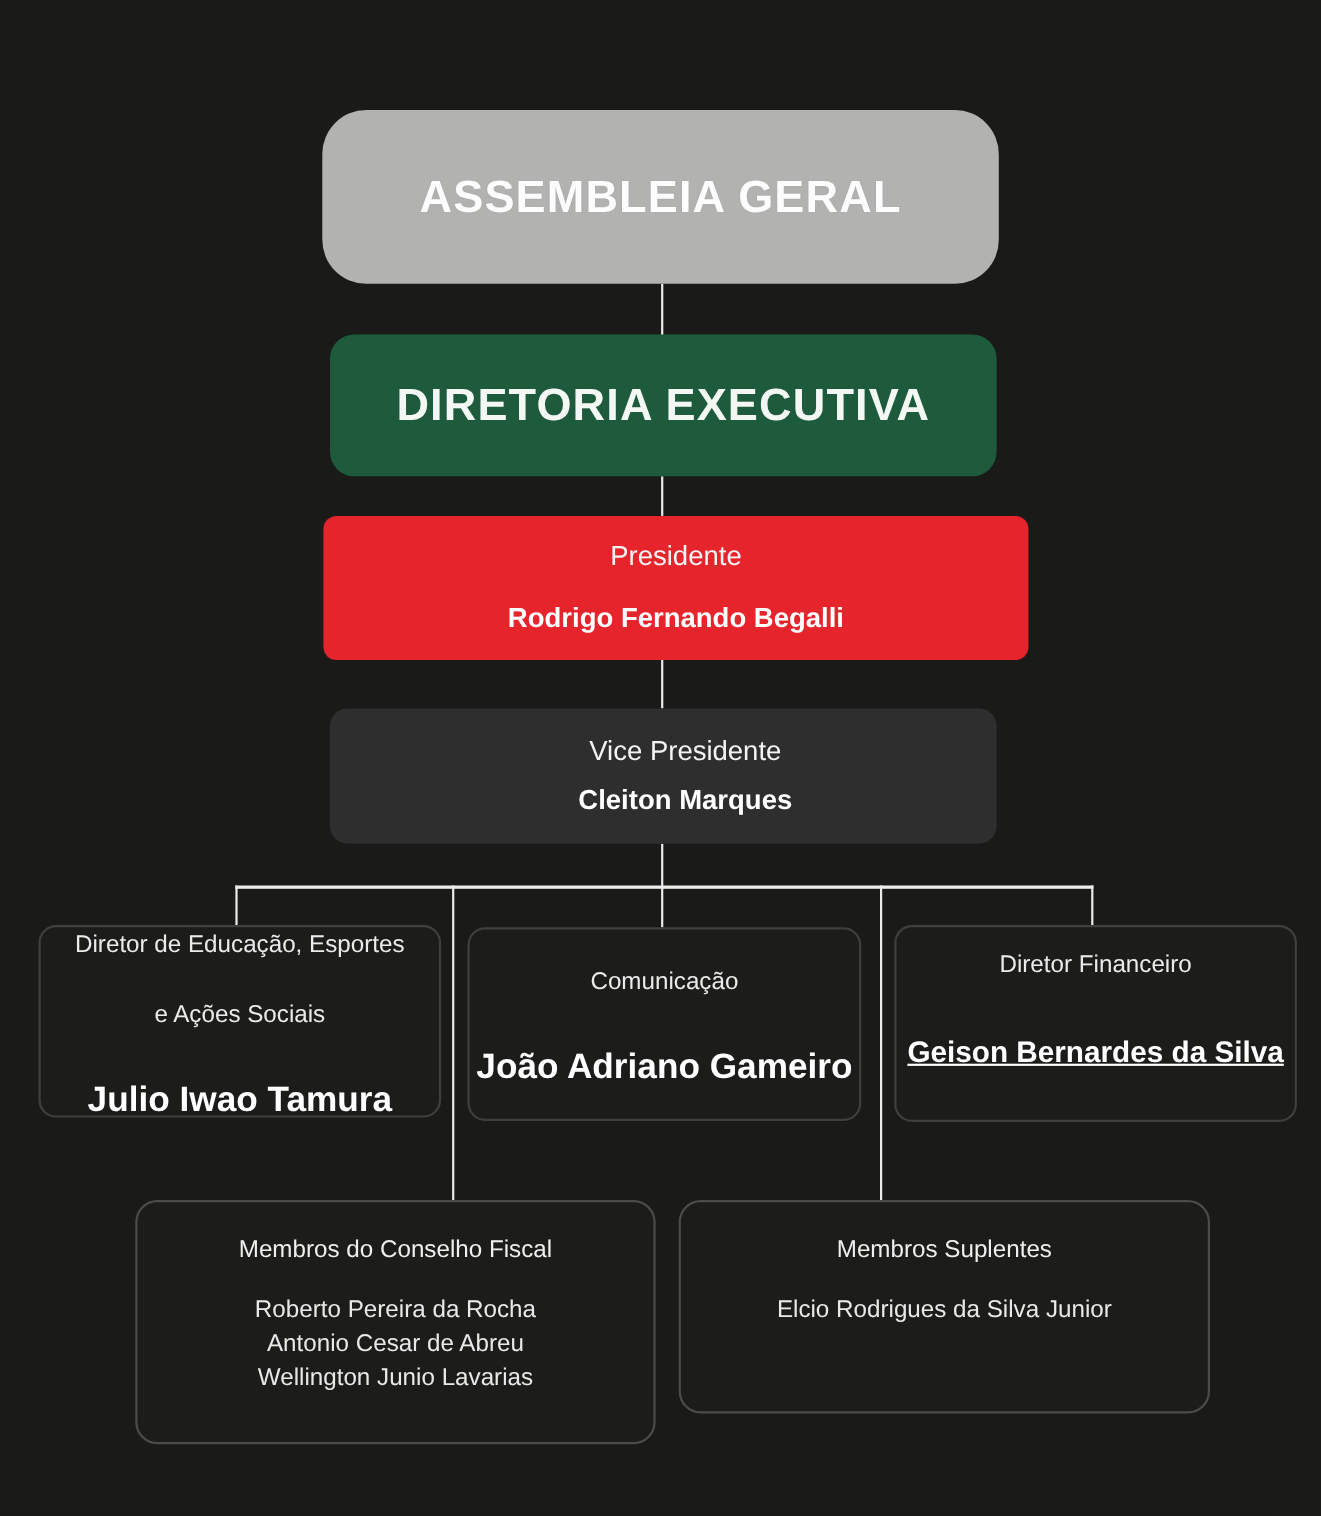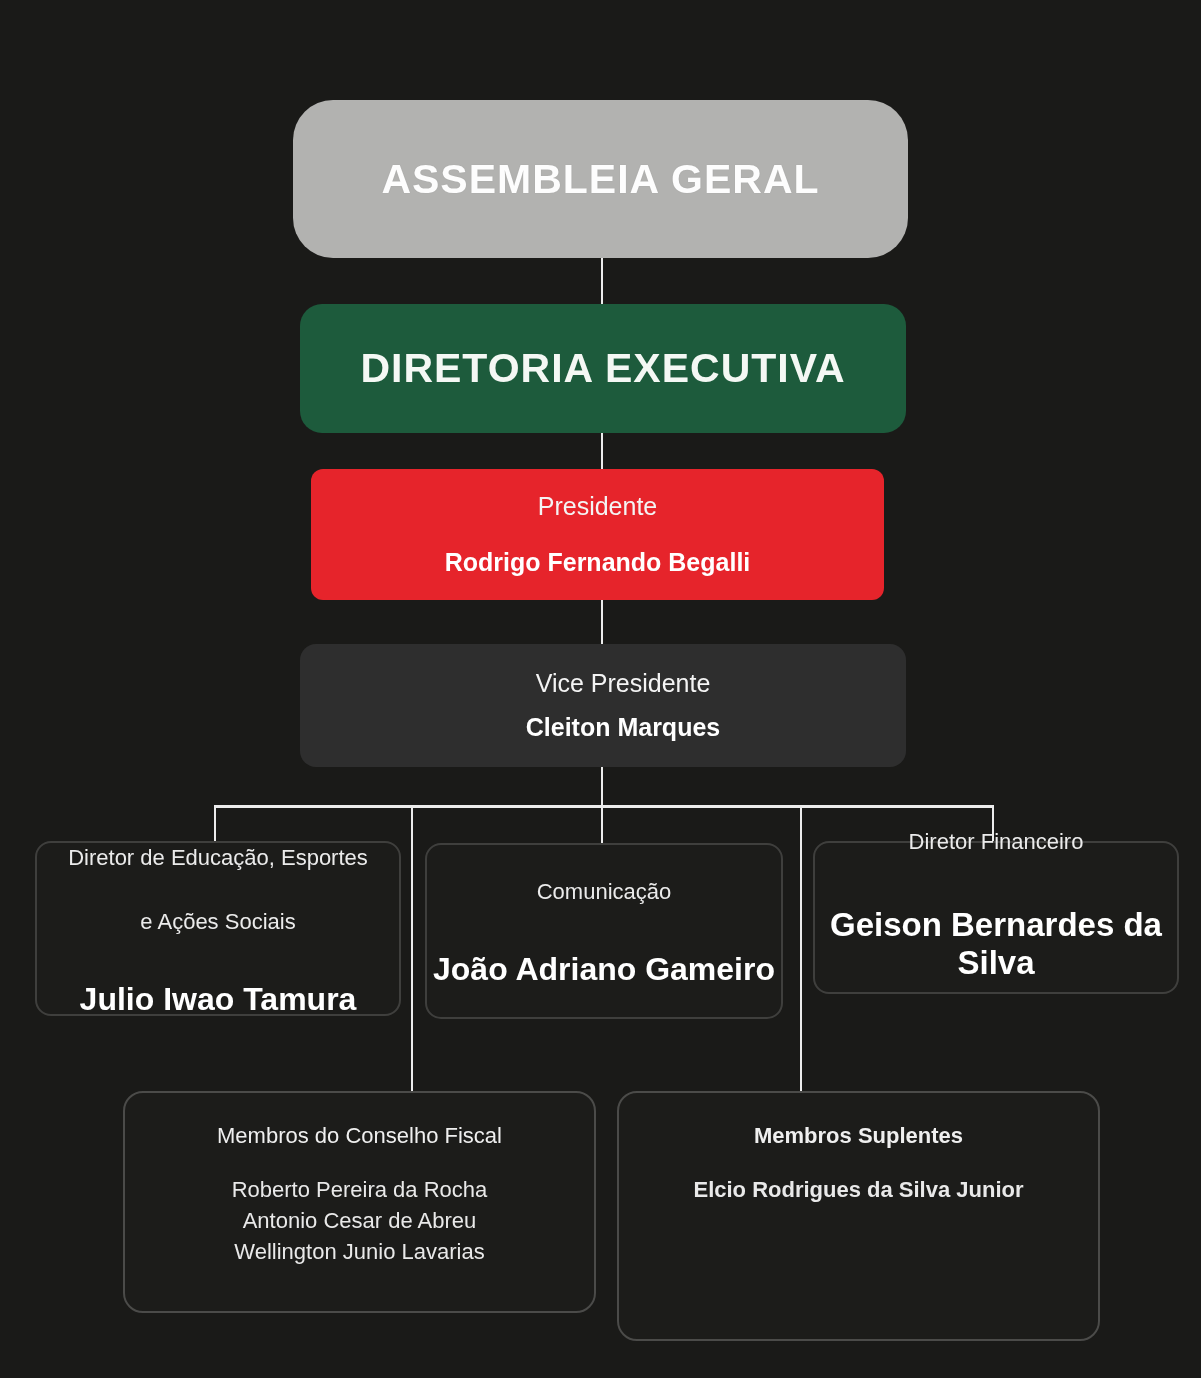--- a/index.html
+++ b/index.html
@@ -34,21 +34,21 @@
 
   .node-diretoria {
     left: 300px; top: 304px; width: 606px; height: 129px;
     background: #1d5b3c;
     border-radius: 22px;
     font-size: 41px; font-weight: bold; letter-spacing: 1px;
     color: #f4f8f4;
   }
 
   .node-presidente {
-    left: 311px; top: 469px; width: 573px; height: 131px;
+    left: 294px; top: 469px; width: 641px; height: 131px;
     background: #e6242b;
     border-radius: 12px;
     gap: 12px;
   }
 
   .node-vice {
     left: 300px; top: 644px; width: 606px; height: 123px;
     background: #2e2e2e;
     border-radius: 16px;
     padding-left: 40px;
@@ -58,35 +58,35 @@
   .role-name  { font-size: 25px; font-weight: bold; color: #ffffff; margin-top: 15px; }
 
   .dir-box {
     background: #1c1c1a;
     border: 2px solid #3f3f3d;
     border-radius: 16px;
     gap: 28px;
   }
   .node-dir-educacao   { left: 35px;  top: 841px; width: 366px; height: 175px; }
   .node-dir-marketing  { left: 425px; top: 843px; width: 358px; height: 176px; }
-  .node-dir-financeiro { left: 813px; top: 841px; width: 366px; height: 153px; padding-bottom: 30px; }
+  .node-dir-financeiro { left: 813px; top: 841px; width: 366px; height: 179px; padding-bottom: 30px; }
 
   .dir-title { font-size: 22px; color: #ebebeb; line-height: 36px; font-weight: normal; }
   .dir-name  { font-size: 32px; font-weight: bold; color: #ffffff; margin-top: 13px; }
-  .node-dir-financeiro .dir-name { margin-top: 18px; font-size: 33px; }
+  .node-dir-financeiro .dir-name { margin-top: 18px; font-size: 27px; text-decoration: underline; }
 
   .bottom-box {
     background: #1c1c1a;
     border: 2px solid #4b4b49;
     border-radius: 20px;
     justify-content: flex-start;
     padding-top: 30px;
   }
   .node-conselho  { left: 123px; top: 1091px; width: 473px; height: 222px; }
-  .node-suplentes { left: 617px; top: 1091px; width: 483px; height: 250px; font-weight: bold; }
+  .node-suplentes { left: 617px; top: 1091px; width: 483px; height: 194px; }
 
   .bottom-title { font-size: 22px; color: #efefef; }
   .member-list  { margin-top: 25px; }
   .member-line  { font-size: 22px; color: #e9e9e9; line-height: 31px; }
 
   .vline { position: absolute; width: 2px;  background: #ececec; }
   .hline { position: absolute; height: 3px; background: #ececec; }
 
   .v-assembleia-diretoria { left: 601px; top: 258px; height: 47px; }
   .v-diretoria-presidente { left: 601px; top: 433px; height: 36px; }

